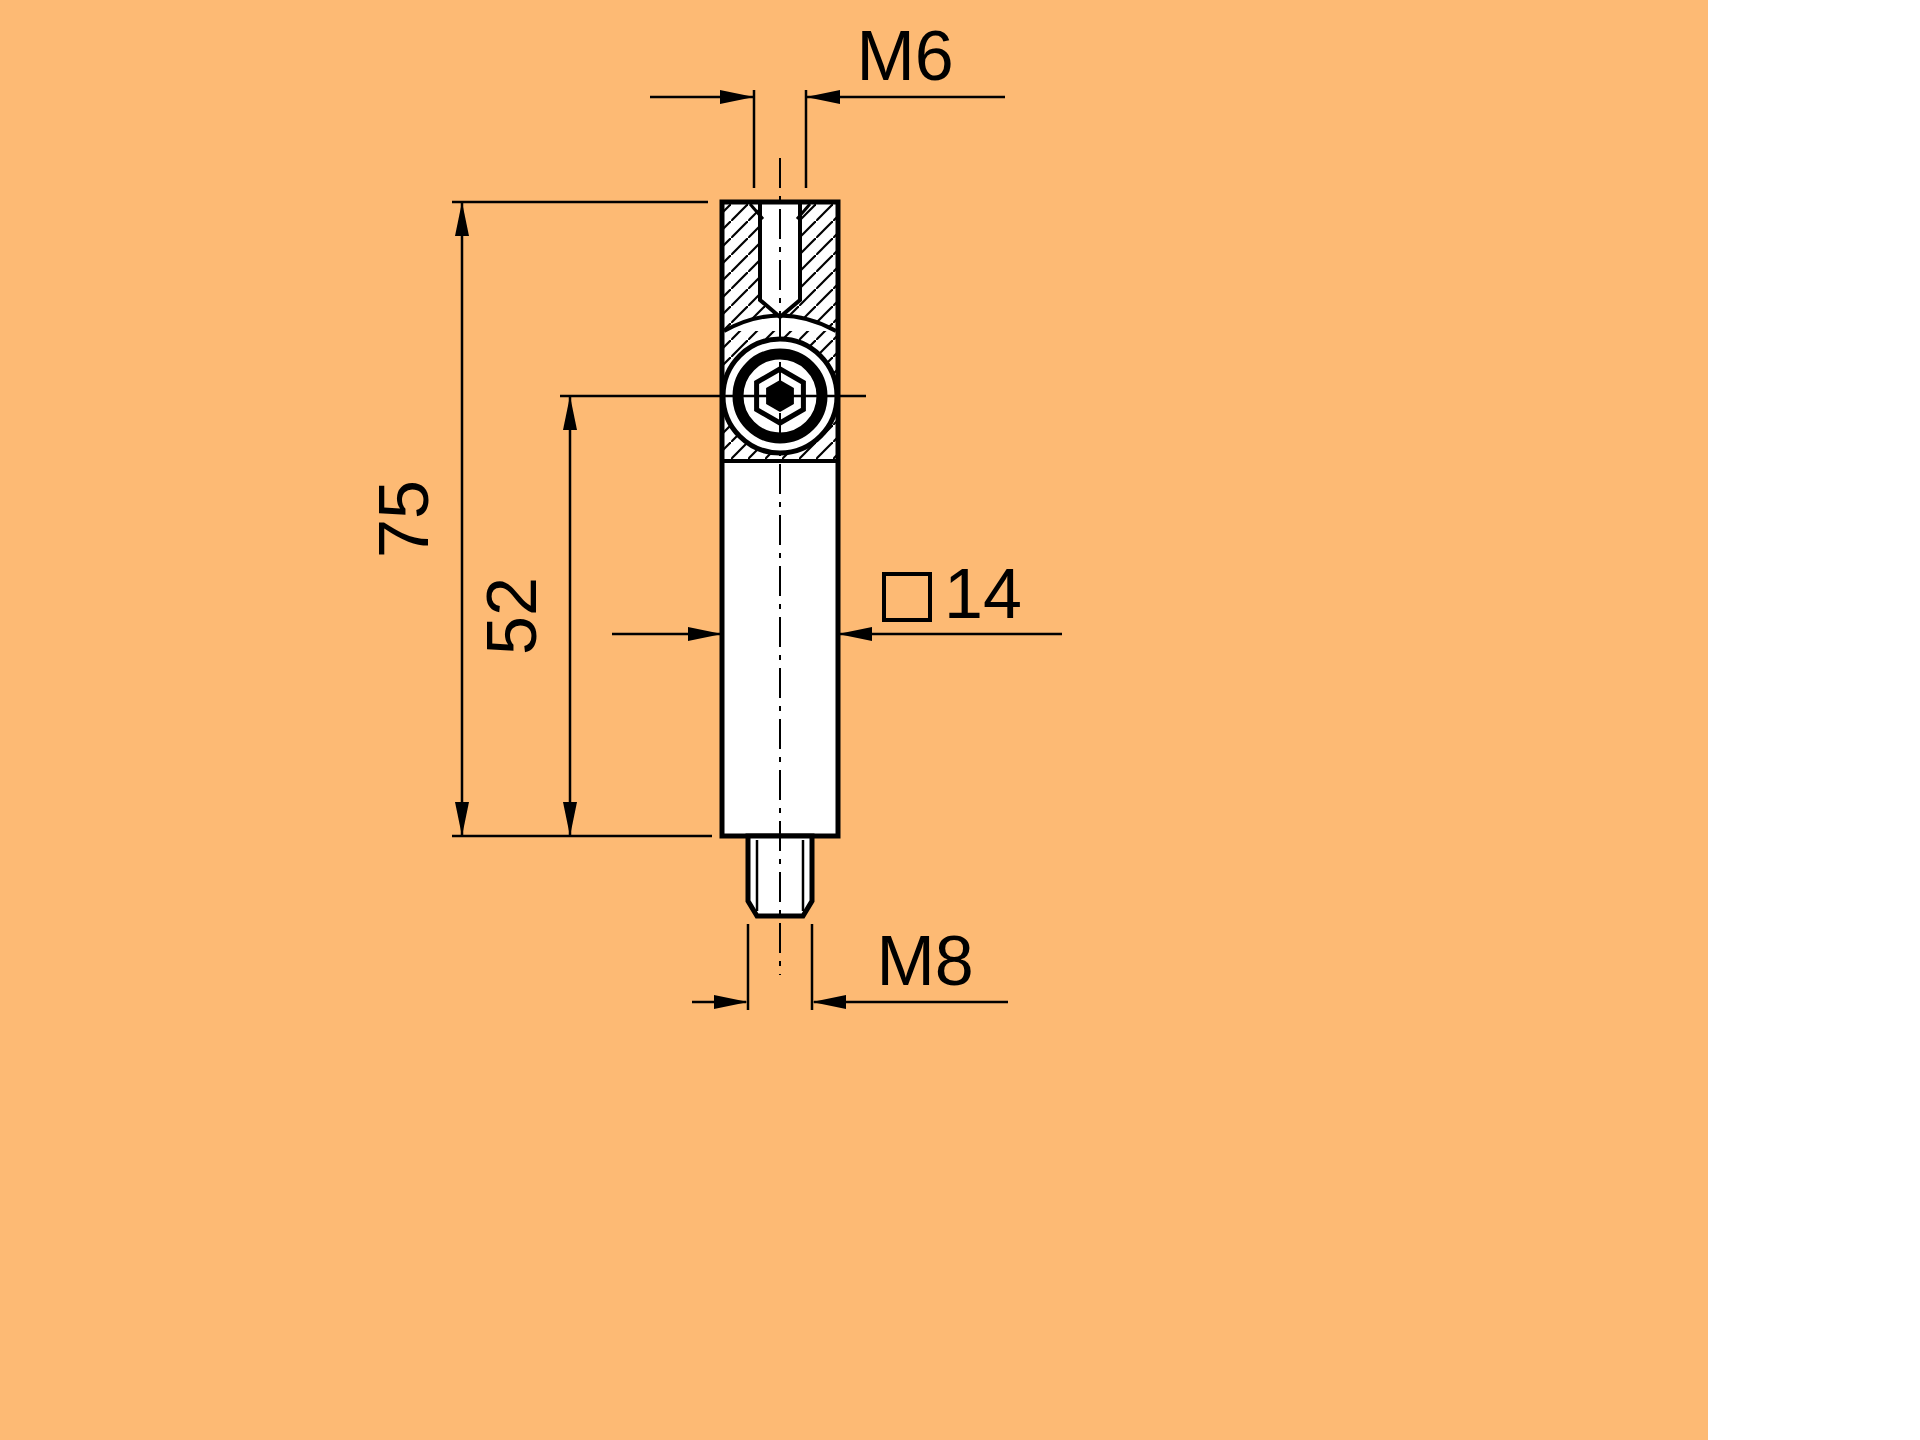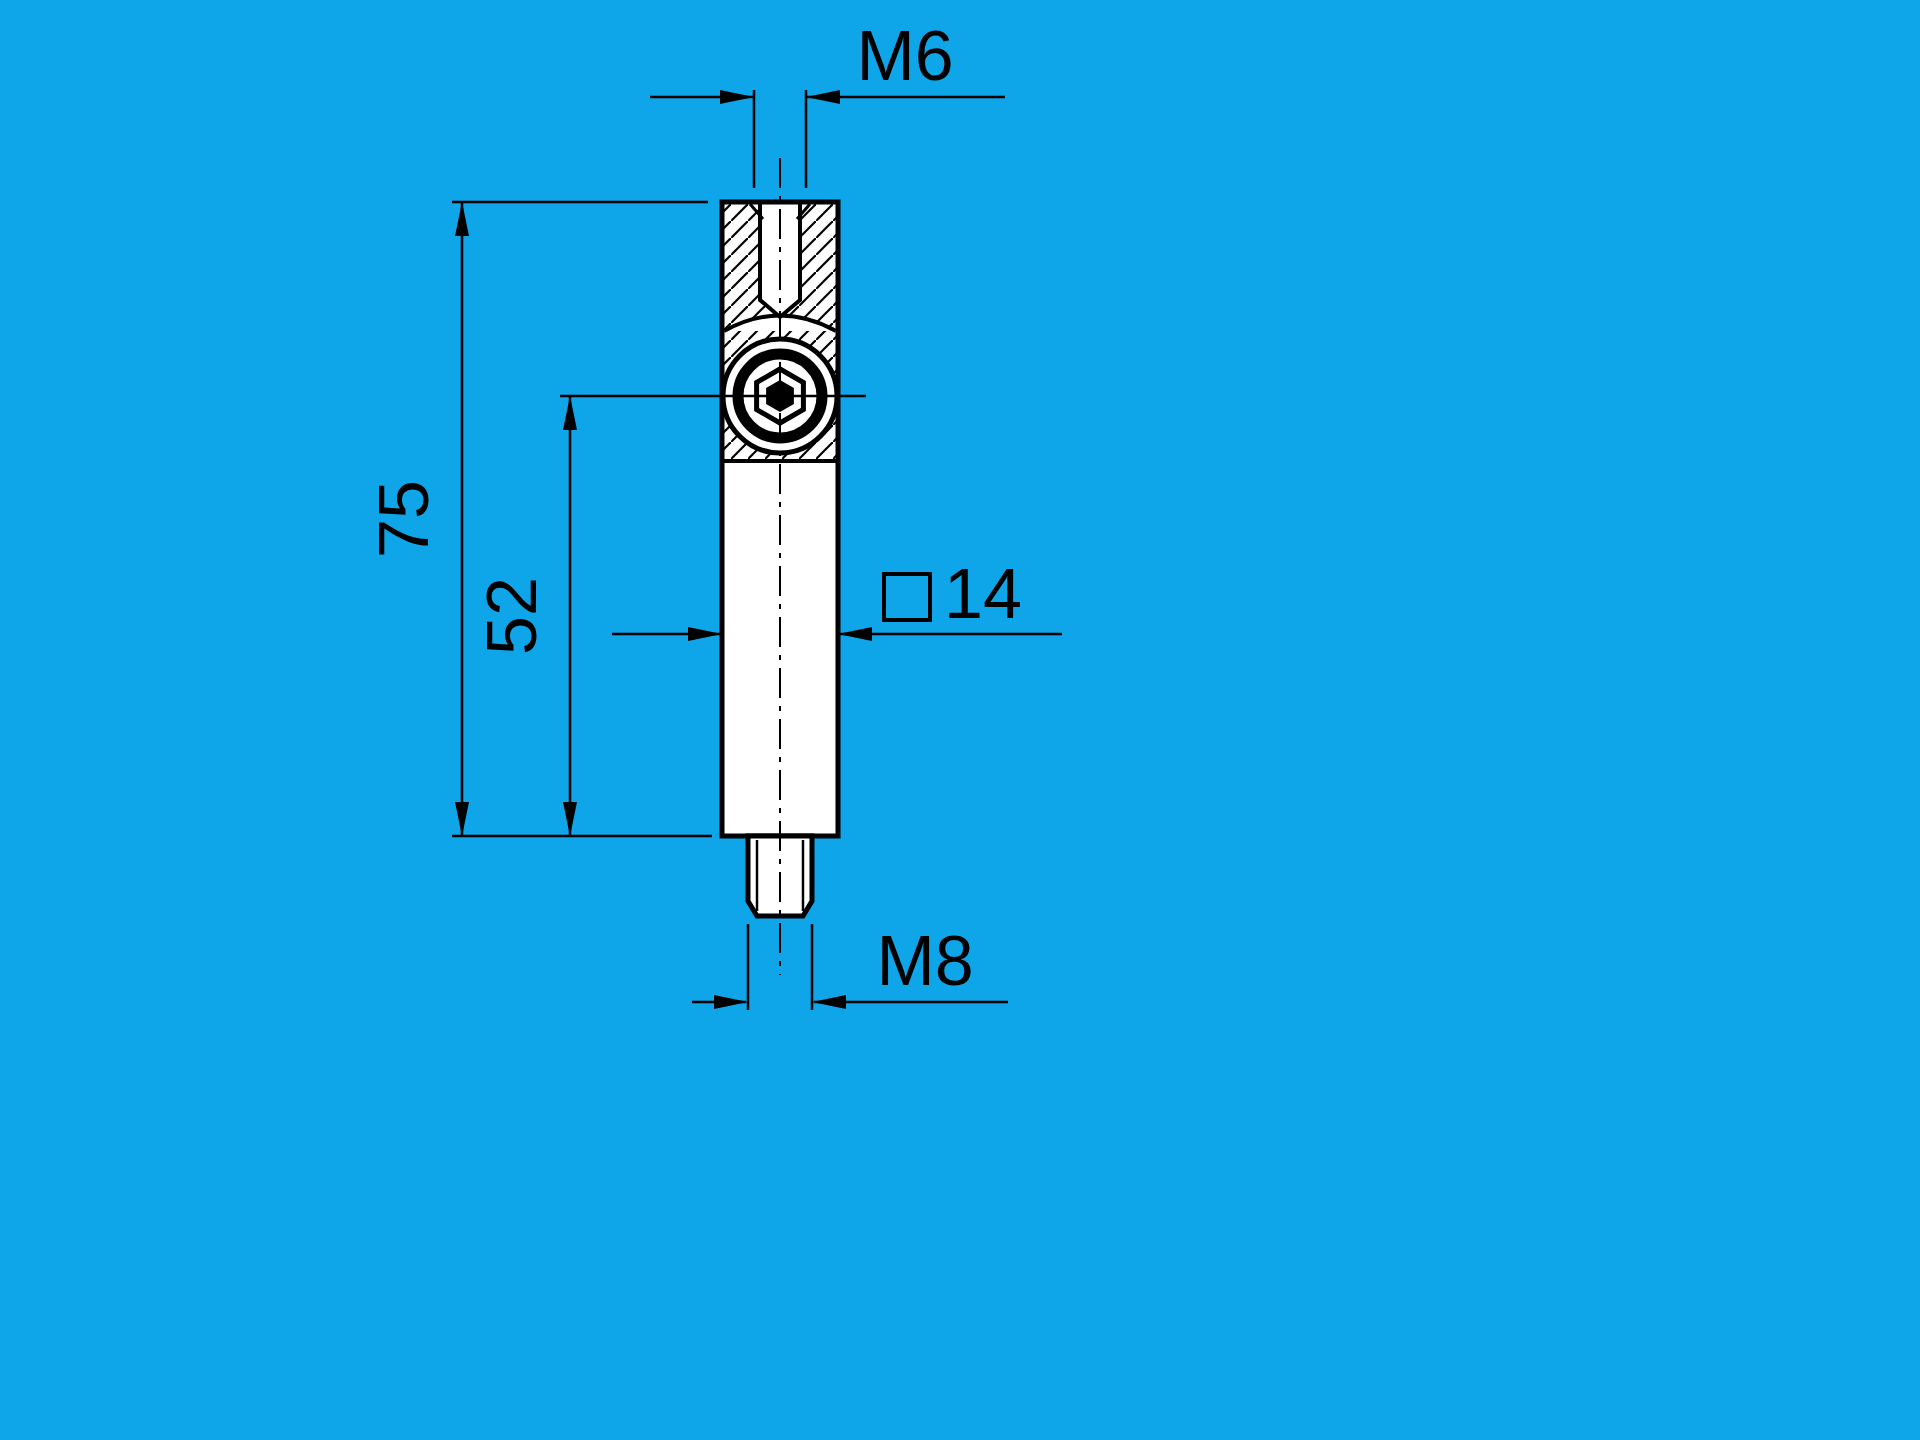--- a/index.html
+++ b/index.html
@@ -5,23 +5,23 @@
   html, body {
     margin: 0;
     padding: 0;
     background: #ffffff;
     width: 1920px;
     height: 1440px;
     overflow: hidden;
   }
   .stage {
     position: relative;
-    width: 1920px;
+    width: 1708px;
     height: 1440px;
-    background: #0ea5e9;
+    background: #fdba74;
   }
   svg { display: block; }
   text {
     font-family: "Liberation Sans", sans-serif;
     fill: #000000;
   }
   .dim-label { font-size: 70px; }
 </style>
 </head>
 <body>

